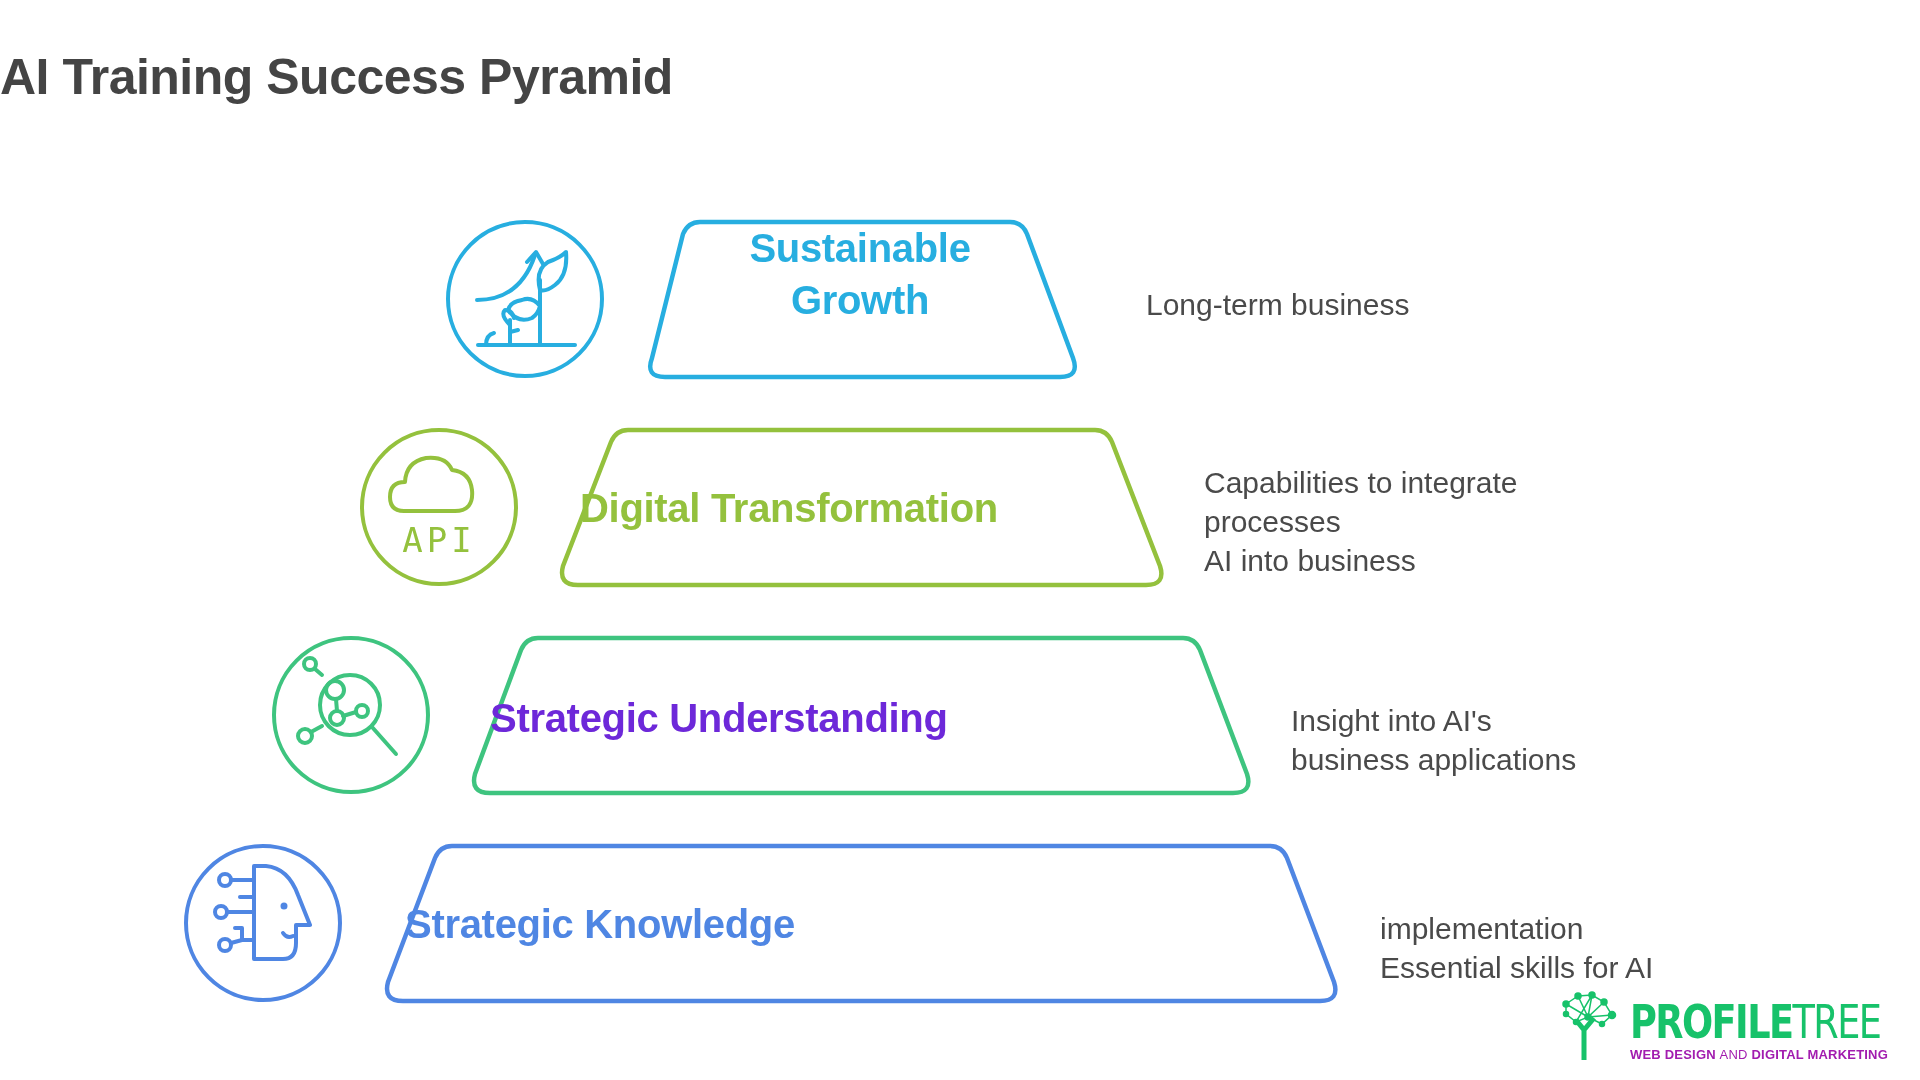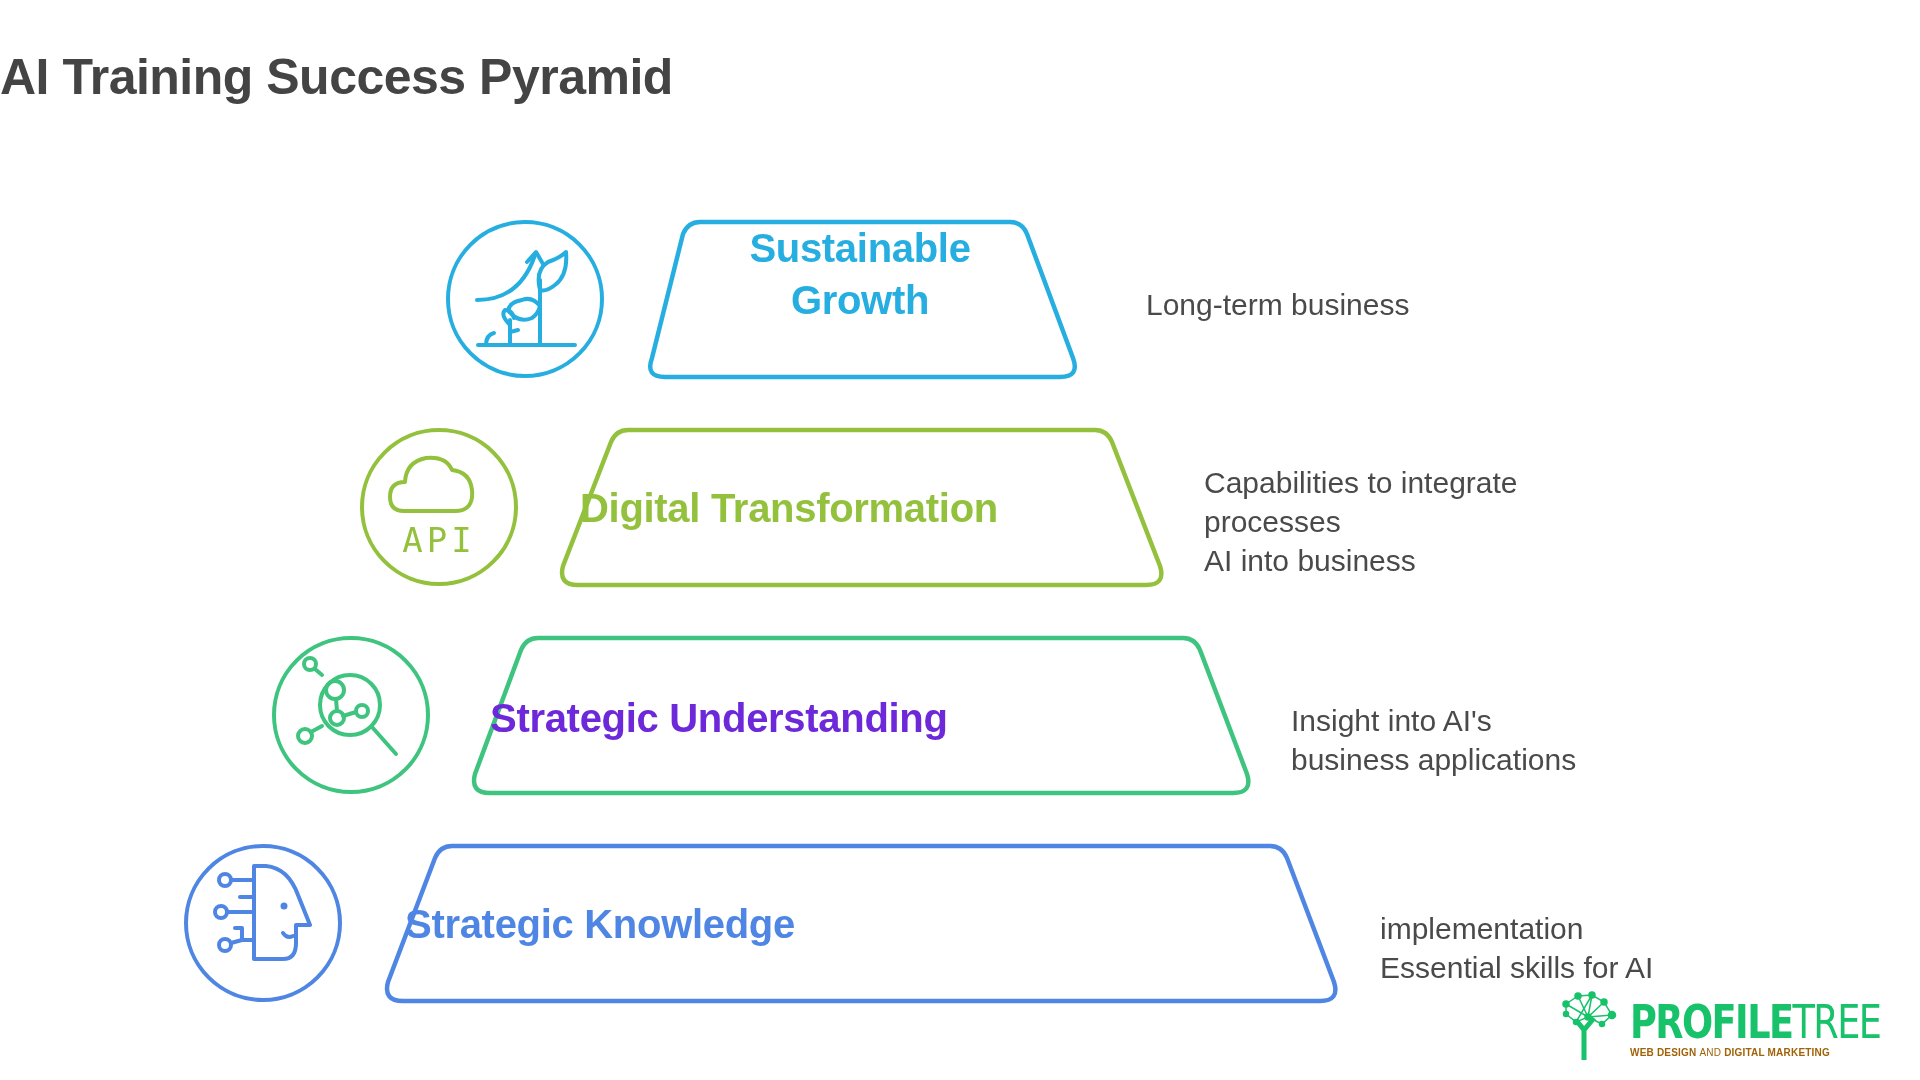--- a/index.html
+++ b/index.html
@@ -4,21 +4,21 @@
 <style>
   html, body { margin: 0; padding: 0; background: #ffffff; }
   body { width: 1920px; height: 1080px; position: relative; overflow: hidden; font-family: "Liberation Sans", "DejaVu Sans", sans-serif; }
   .title { position: absolute; left: 0; width: 1920px; top: 48px; text-align: left; font-size: 50px; font-weight: bold; color: #444444; letter-spacing: -0.5px; }
   .stage { position: absolute; left: 0; top: 0; width: 1920px; height: 1080px; }
   .tier-label { position: absolute; text-align: center; font-weight: bold; font-size: 40px; line-height: 52px; display: flex; align-items: center; letter-spacing: -0.3px; }
   .desc { position: absolute; font-size: 30px; line-height: 39px; color: #4a4a4a; }
   .logo { position: absolute; left: 1560px; top: 995px; width: 305px; height: 70px; }
   .logo-word { position: absolute; left: 70px; top: 2px; font-family: "DejaVu Sans", sans-serif; font-weight: bold; font-size: 47px; line-height: 50px; color: #17c26a; letter-spacing: -2px; transform: scaleX(0.78); transform-origin: left top; white-space: nowrap; }
   .logo-word .light { font-weight: normal; }
-  .logo-tag { position: absolute; left: 70px; top: 52px; font-size: 10px; font-weight: bold; color: #a16207; white-space: nowrap; letter-spacing: 0.2px; }
+  .logo-tag { position: absolute; left: 70px; top: 52px; font-size: 13px; font-weight: bold; color: #a21caf; white-space: nowrap; letter-spacing: 0.2px; }
   .logo-tag .light { font-weight: normal; }
 </style>
 </head>
 <body>
 
 <div class="title">AI Training Success Pyramid</div>
 
 <svg class="stage" width="1920" height="1080" viewBox="0 0 1920 1080">
 
   <path d="M 700 222 L 1010 222 Q 1022 222 1027 234 L 1073 358 Q 1080 377 1060 377 L 665 377 Q 645 377 652 358 L 683 234 Q 688 222 700 222 Z" fill="none" stroke="#27aee0" stroke-width="4.5" stroke-linejoin="round"></path>

